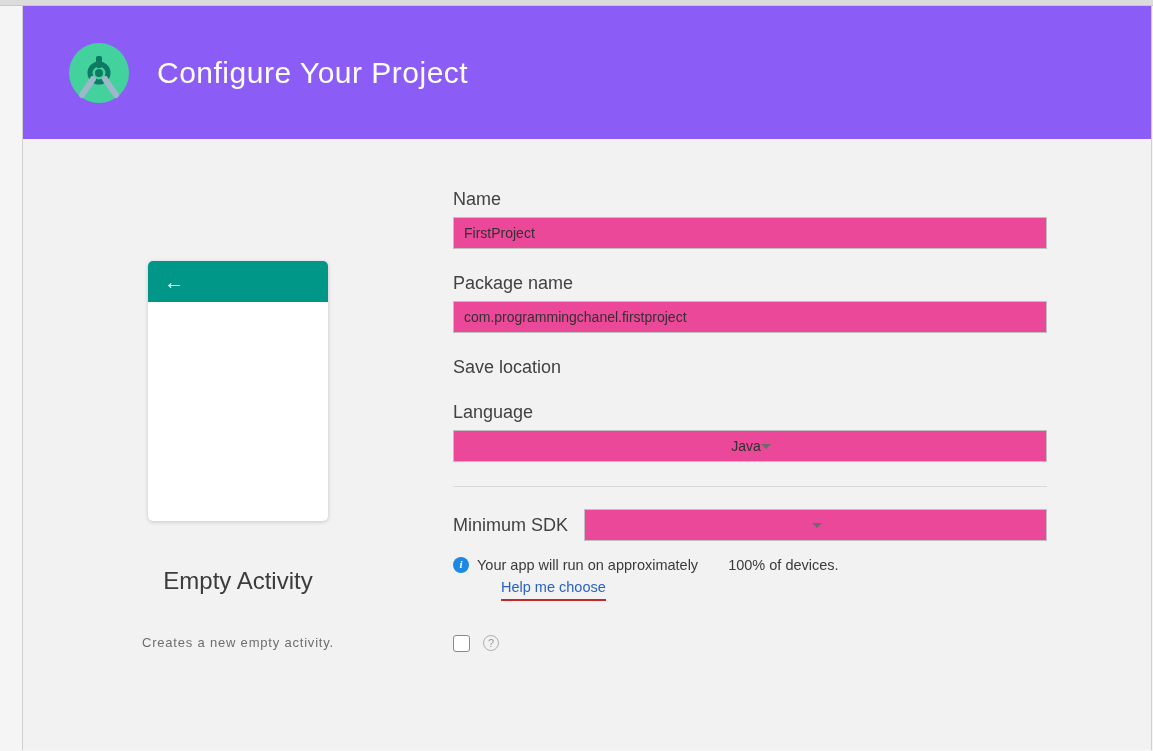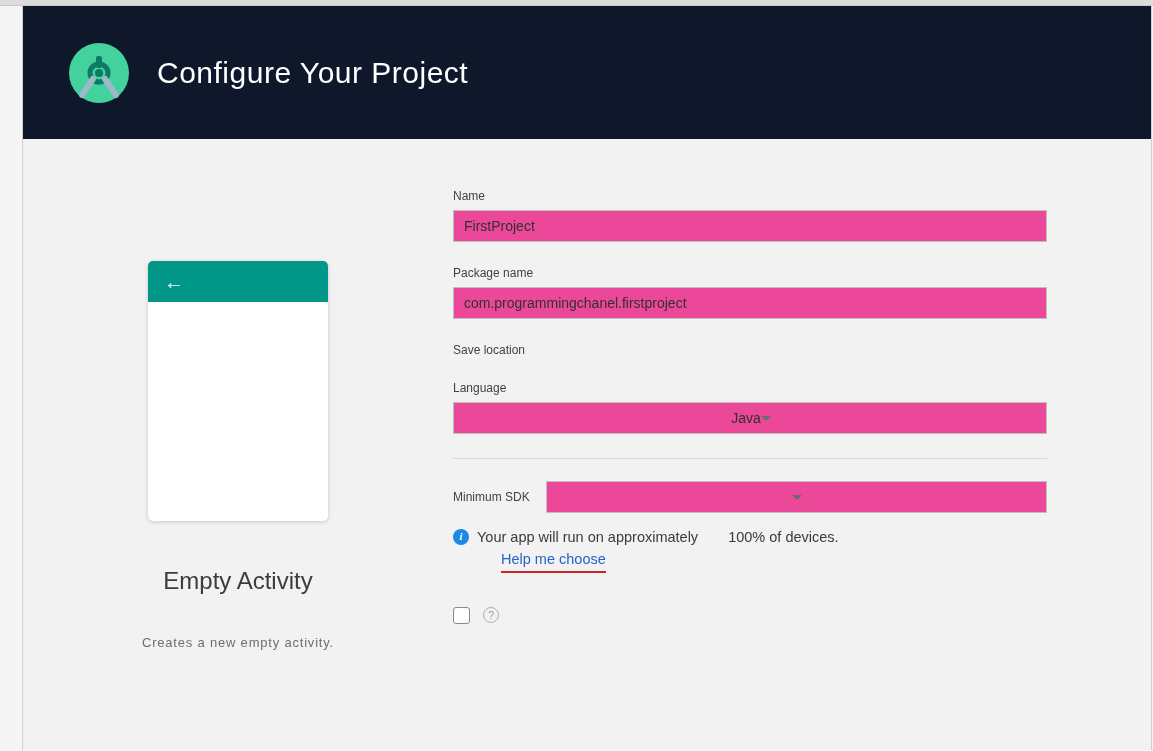--- a/index.html
+++ b/index.html
@@ -21,21 +21,21 @@
     margin-left: 22px;
     background: #fff;
     border-left: 1px solid #d0d0d0;
     border-right: 1px solid #d0d0d0;
     height: 744px;
     display: flex;
     flex-direction: column;
   }
   
   .header {
-    background: #0f172a;
+    background: #8b5cf6;
     height: 133px;
     display: flex;
     align-items: center;
     padding-left: 46px;
     gap: 28px;
   }
   .logo-circle {
     width: 60px; height: 60px;
     background: #43d19e;
     border-radius: 50%;
@@ -91,21 +91,21 @@
     letter-spacing: .8px;
     color: #6e6e6e;
   }
   
   .rightcol {
     flex: 1;
     padding-right: 104px;
   }
   .field { margin-bottom: 24px; }
   .label {
-    font-size: 12px;
+    font-size: 18px;
     color: #424242;
     margin-bottom: 7px;
     display: block;
   }
   .input, .select {
     width: 100%;
     height: 32px;
     border: 1px solid #bfbfbf;
     background: #ec4899;
     font-size: 14px;

